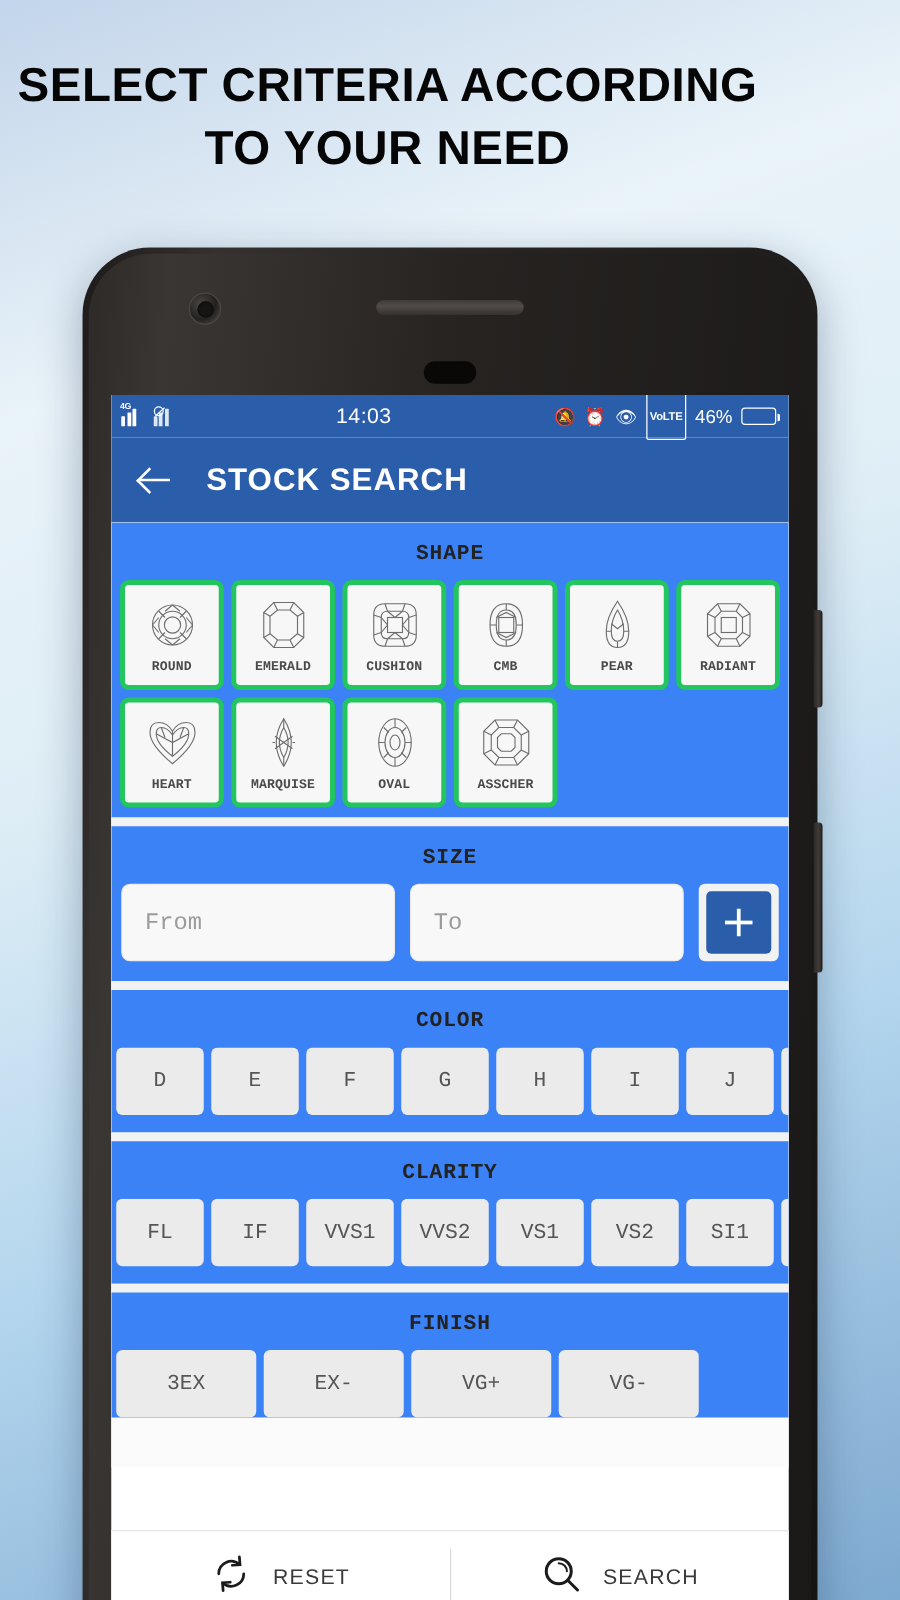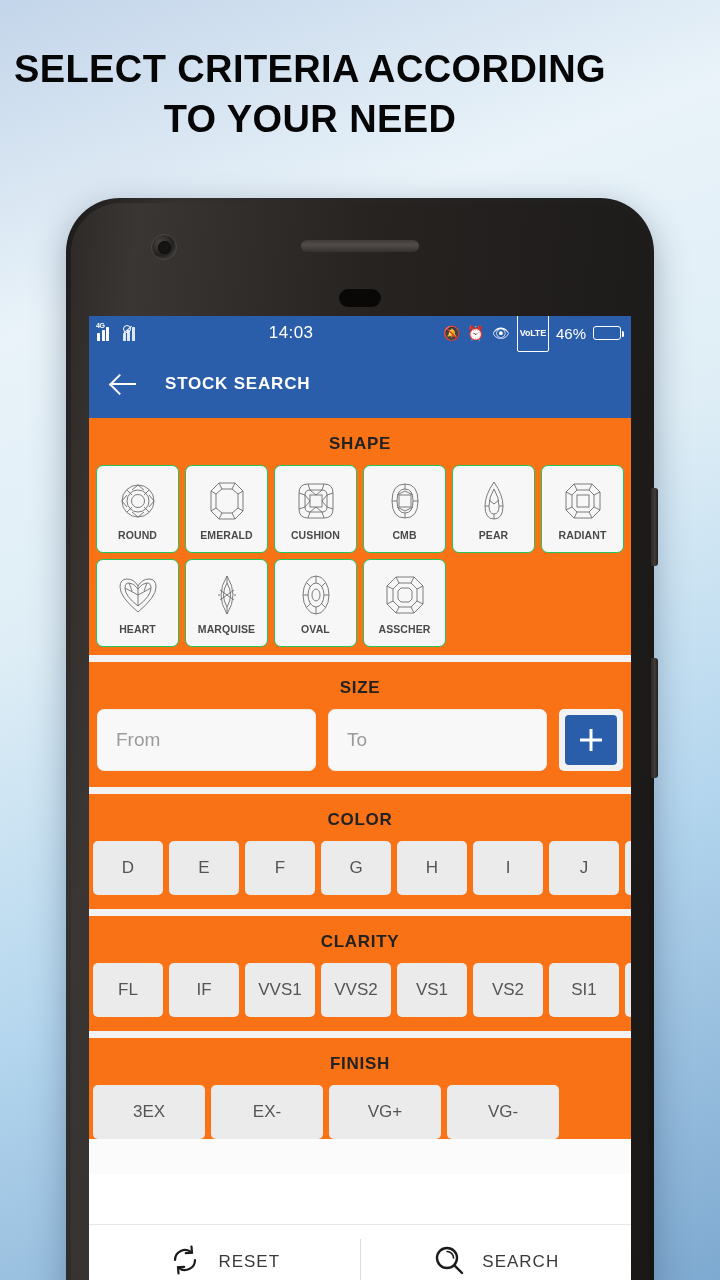--- a/index.html
+++ b/index.html
@@ -206,52 +206,52 @@
     content: "";
     position: absolute;
     left: 1px; top: 6px;
     width: 13px; height: 13px;
     border-left: 2.4px solid #fff;
     border-bottom: 2.4px solid #fff;
     transform: rotate(45deg);
   }
   .appbar-title {
     color: #fff;
-    font-size: 17px;
+    font-size: 25px;
     font-weight: bold;
     letter-spacing: 0.8px;
   }
 
   
   .content {
     height: 756px;
     background: #fbfbfb;
     overflow: hidden;
   }
-  .section { background: #f97316; }
+  .section { background: #3b82f6; font-family: Liberation Mono, monospace; }
   .sec-title {
     text-align: center;
     font-size: 17px;
     font-weight: bold;
     color: #222;
     letter-spacing: 0.7px;
     padding: 16px 0 11px;
   }
   .sec-gap { height: 7px; background: #f2f2f2; }
 
   
   .shape-grid {
     display: grid;
     grid-template-columns: repeat(6, 1fr);
     gap: 6px;
     padding: 0 7px 8px;
   }
   .shape-card {
     background: #f7f7f7;
-    border: 1px solid #22c55e;
+    border: 4px solid #22c55e;
     border-radius: 7px;
     height: 88px;
     display: flex;
     flex-direction: column;
     align-items: center;
     justify-content: center;
     gap: 4px;
     cursor: pointer;
   }
   .shape-card svg { width: 44px; height: 48px; display: block; }

